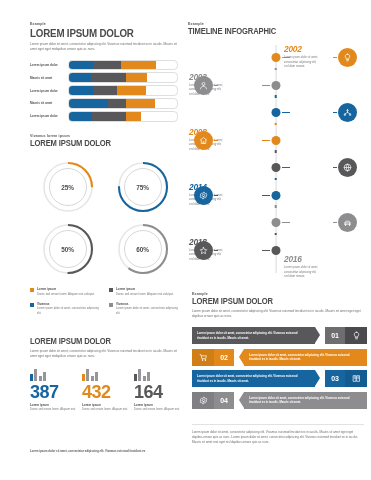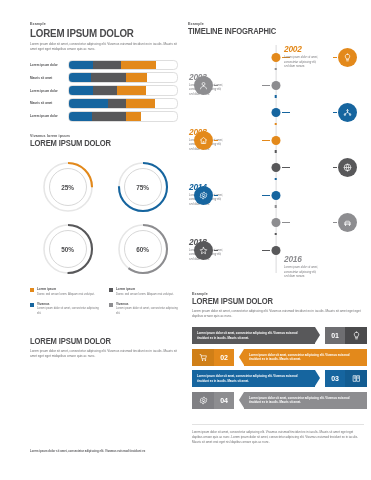--- a/index.html
+++ b/index.html
@@ -338,20 +338,53 @@
               <div class="leg-desc">Lorem ipsum dolor sit amet, consectetur adipiscing elit.</div>
             </div>
           </div>
         </div>
       </div>
 
     <div class="sec3">
       <div class="midtitle">LOREM IPSUM DOLOR</div>
       <p class="body-txt">Lorem ipsum dolor sit amet, consectetur adipiscing elit. Vivamus euismod tincidunt ex in iaculis. Mauris sit amet eget eget midapibus ornare quis ac nunc.</p>
       <div class="stats" id="stats-host">
+          <div class="stat">
+            <div class="baricon">
+              <i class="accent-blue" style="height: 7px;"></i>
+              <i style="height: 12.5px;"></i>
+              <i style="height: 5.5px;"></i>
+              <i style="height: 9px;"></i>
+            </div>
+            <div class="statnum blue">387</div>
+            <div class="statlabel">Lorem ipsum</div>
+            <div class="statdesc">Donec sed ornare lorem. Aliquam erat</div>
+          </div>
+          <div class="stat">
+            <div class="baricon">
+              <i class="accent-orange" style="height: 7px;"></i>
+              <i style="height: 12.5px;"></i>
+              <i style="height: 5.5px;"></i>
+              <i style="height: 9px;"></i>
+            </div>
+            <div class="statnum orange">432</div>
+            <div class="statlabel">Lorem ipsum</div>
+            <div class="statdesc">Donec sed ornare lorem. Aliquam erat</div>
+          </div>
+          <div class="stat">
+            <div class="baricon">
+              <i class="accent-gray" style="height: 7px;"></i>
+              <i style="height: 12.5px;"></i>
+              <i style="height: 5.5px;"></i>
+              <i style="height: 9px;"></i>
+            </div>
+            <div class="statnum gray">164</div>
+            <div class="statlabel">Lorem ipsum</div>
+            <div class="statdesc">Donec sed ornare lorem. Aliquam erat</div>
+          </div>
         </div>
     </div>
     <div class="sec3-foot">
       <p>Lorem ipsum dolor sit amet, consectetur adipiscing elit. Vivamus euismod tincidunt ex</p>
     </div>
 
   </div>
 
   <div class="col-right">
 

